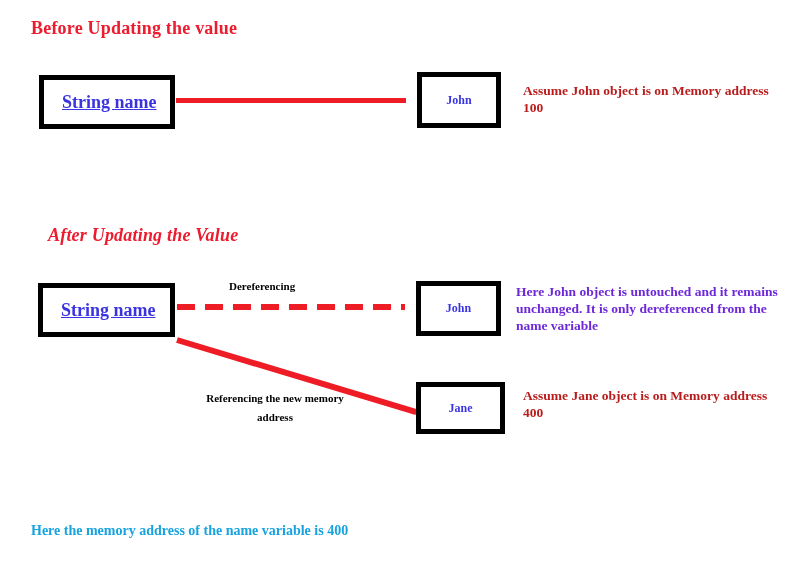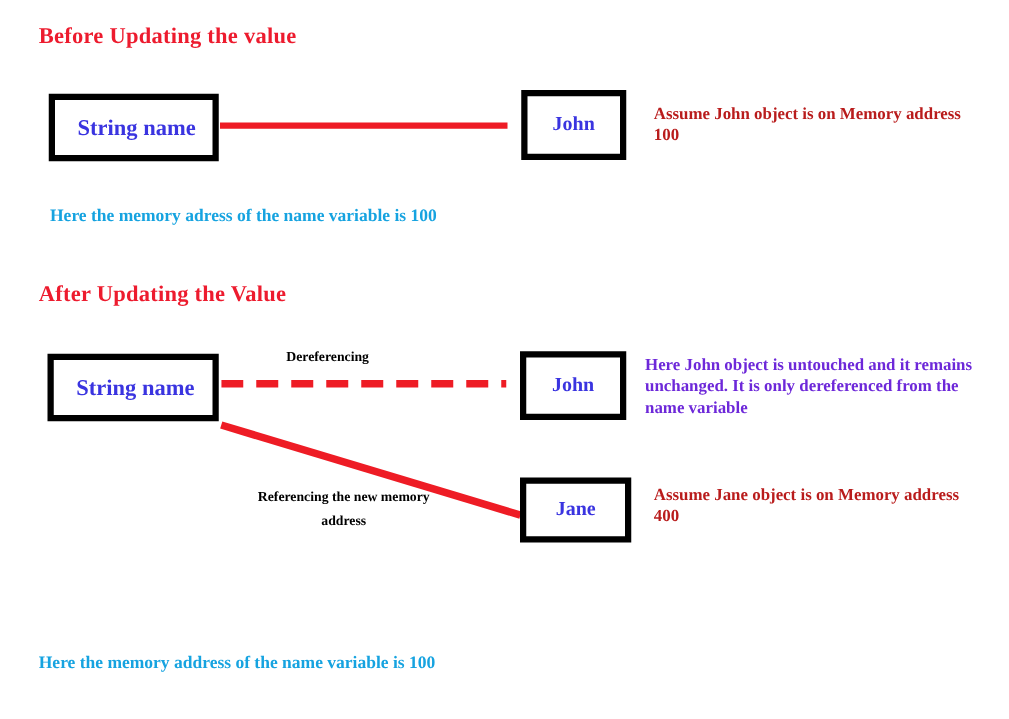--- a/index.html
+++ b/index.html
@@ -20,42 +20,43 @@
   
   .heading {
     position: absolute;
     color: #ED1B2E;
     font-weight: bold;
     font-size: 18px;
     letter-spacing: 0.2px;
     white-space: nowrap;
   }
   #heading-before { left: 31px; top: 18px; }
-  #heading-after  { left: 31px; top: 225px; }
+  #heading-after  { left: 48px; top: 225px; font-style: italic; }
 
   
   .var-box, .obj-box {
     position: absolute;
     box-sizing: border-box;
     border: 5px solid #000000;
     background: #ffffff;
     display: flex;
     align-items: center;
     color: #3A34E0;
     font-weight: bold;
     white-space: nowrap;
   }
   .var-box {
     justify-content: flex-start;
     padding-left: 18px;
     font-size: 18px;
+    text-decoration: underline;
   }
   .obj-box {
     justify-content: center;
-    font-size: 16px;
+    font-size: 12px;
   }
   #box-var-before  { left: 39px;  top: 75px;  width: 136px; height: 54px; }
   #box-obj-john-1  { left: 417px; top: 72px;  width: 84px;  height: 56px; }
   #box-var-after   { left: 38px;  top: 283px; width: 137px; height: 54px; }
   #box-obj-john-2  { left: 416px; top: 281px; width: 85px;  height: 55px; }
   #box-obj-jane    { left: 416px; top: 382px; width: 89px;  height: 52px; justify-content: center; }
 
   
   .line-solid {
     position: absolute;
@@ -133,21 +134,20 @@
   </div>
 
   <div class="line-solid" id="line-ref-before"></div>
 
   <div class="obj-box" id="box-obj-john-1">
     <span>John</span>
   </div>
 
   <div class="note note-red" id="note-john-mem">Assume John object is on Memory address 100</div>
 
-  <div class="caption" id="caption-before">Here the memory adress of the name variable is 100</div>
 
   <div class="heading" id="heading-after">After Updating the Value</div>
 
   <div class="var-box" id="box-var-after">
     <span>String name</span>
   </div>
 
   <div class="line-label" id="label-dereferencing">Dereferencing</div>
 
   <div class="line-dashed" id="line-deref"></div>
@@ -161,15 +161,15 @@
   <div class="line-diagonal" id="line-new-ref"></div>
 
   <div class="line-label" id="label-referencing">Referencing the new memory address</div>
 
   <div class="obj-box" id="box-obj-jane">
     <span>Jane</span>
   </div>
 
   <div class="note note-red" id="note-jane-mem">Assume Jane object is on Memory address 400</div>
 
-  <div class="caption" id="caption-after">Here the memory address of the name variable is 100</div>
+  <div class="caption" id="caption-after">Here the memory address of the name variable is 400</div>
 
 </div>
 
 </body></html>

